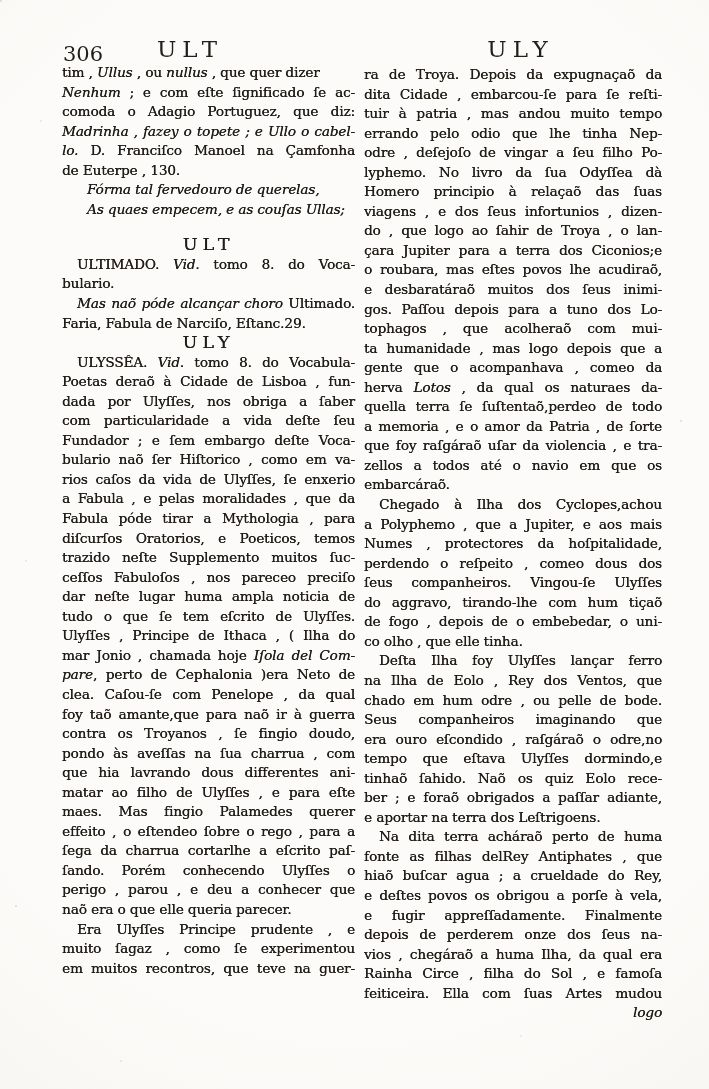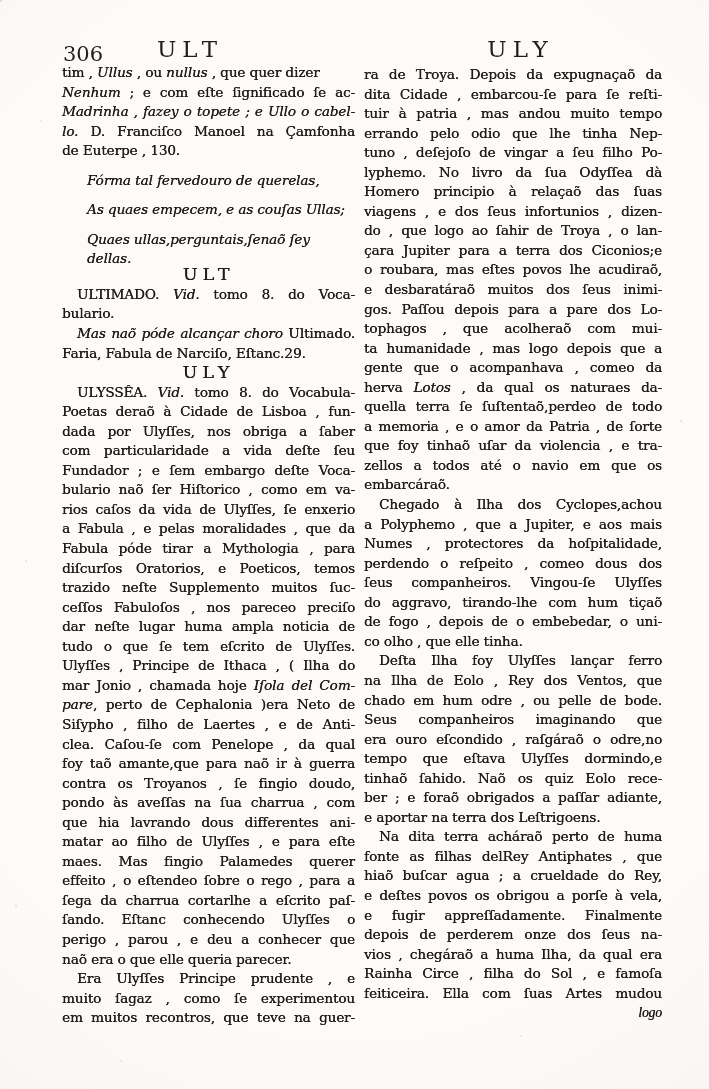--- a/index.html
+++ b/index.html
@@ -26,47 +26,47 @@
   .col{position:absolute;font-size:13.6px;line-height:19.55px;letter-spacing:-0.1px;}
   #col-left{left:62px;top:63px;width:293px;}
   #col-right{left:364px;top:65px;width:298px;}
   .line{
     text-align:justify;text-align-last:justify;
     height:19.55px;overflow:visible;
     text-shadow:0.25px 0 0 currentColor;
   }
   .line.short{text-align-last:left;}
   .line.indent{text-indent:15px;}
-  .line.verse{padding-left:25px;text-align:left;text-align-last:left;margin-top:10px;}
+  .line.verse{padding-left:25px;text-align:left;text-align-last:left;}
   .line.heading{
     text-align:center;text-align-last:center;
     font-size:17.5px;letter-spacing:5px;
   }
   .line.gap{margin-top:16px;}
-  .line.catchword{text-align:left;text-align-last:right;font-family:Liberation Serif, serif;}
+  .line.catchword{text-align:left;text-align-last:right;}
   .it{font-style:italic;}
 </style>
 </head>
 <body>
 
 <div class="speckle"></div>
 
 <div id="pagenum">306</div>
 <div id="runhead-left" class="runhead">ULT</div>
 <div id="runhead-right" class="runhead">ULY</div>
 
 <div id="col-left" class="col">
     <div class="line short"><span>tim , </span><span class="it">Ullus</span><span> , ou </span><span class="it">nullus</span><span> ,  que quer dizer</span></div>
     <div class="line"><span class="it">Nenhum</span><span> ; e com eſte ſignificado ſe ac-</span></div>
+    <div class="line"><span>comoda o Adagio Portuguez,  que diz:</span></div>
     <div class="line"><span class="it">Madrinha , fazey o topete ;  e Ullo o cabel-</span></div>
     <div class="line"><span class="it">lo.</span><span> D. Franciſco Manoel na Çamfonha</span></div>
     <div class="line short"><span>de Euterpe , 130.</span></div>
     <div class="line verse"><span class="it">Fórma tal fervedouro de querelas,</span></div>
     <div class="line verse"><span class="it">As quaes empecem, e as couſas Ullas;</span></div>
-    <div class="line verse"><span class="it">Quaes ullas,perguntais,ſenaõ ſey dellas.</span></div>
     <div class="line heading gap"><span>ULT</span></div>
     <div class="line indent"><span>ULTIMADO.  </span><span class="it">Vid.</span><span>  tomo 8. do Voca-</span></div>
     <div class="line short"><span>bulario.</span></div>
     <div class="line indent"><span class="it">Mas naõ póde alcançar choro </span><span>Ultimado.</span></div>
     <div class="line short"><span>Faria, Fabula de Narciſo, Eſtanc.29.</span></div>
     <div class="line heading"><span>ULY</span></div>
     <div class="line indent"><span>ULYSSÊA. </span><span class="it">Vid</span><span>. tomo 8. do Vocabula-</span></div>
     <div class="line"><span>Poetas deraõ à Cidade de Lisboa , fun-</span></div>
     <div class="line"><span>dada por Ulyſſes, nos obriga a ſaber</span></div>
     <div class="line"><span>com particularidade a vida deſte ſeu</span></div>
@@ -76,58 +76,57 @@
     <div class="line"><span>a Fabula , e pelas moralidades ,  que da</span></div>
     <div class="line"><span>Fabula póde tirar a Mythologia ,  para</span></div>
     <div class="line"><span>diſcurſos Oratorios, e Poeticos,  temos</span></div>
     <div class="line"><span>trazido neſte Supplemento muitos ſuc-</span></div>
     <div class="line"><span>ceſſos Fabuloſos ,  nos pareceo preciſo</span></div>
     <div class="line"><span>dar neſte lugar huma ampla noticia de</span></div>
     <div class="line"><span>tudo o que ſe tem eſcrito de Ulyſſes.</span></div>
     <div class="line"><span>Ulyſſes , Principe de Ithaca ,  ( Ilha do</span></div>
     <div class="line"><span>mar Jonio , chamada hoje </span><span class="it">Iſola del Com-</span></div>
     <div class="line"><span class="it">pare</span><span>, perto de Cephalonia )era Neto de</span></div>
-    <div class="line"><span>Siſypho ,  filho de Laertes ,  e de Anti-</span></div>
     <div class="line"><span>clea. Caſou-ſe com Penelope ,  da qual</span></div>
     <div class="line"><span>foy taõ amante,que para naõ ir à guerra</span></div>
     <div class="line"><span>contra os Troyanos ,  ſe  fingio doudo,</span></div>
     <div class="line"><span>pondo às aveſſas na ſua charrua ,  com</span></div>
     <div class="line"><span>que hia lavrando dous differentes ani-</span></div>
     <div class="line"><span>matar ao filho de Ulyſſes ,  e para eſte</span></div>
     <div class="line"><span>maes.  Mas  fingio Palamedes  querer</span></div>
     <div class="line"><span>effeito , o eſtendeo ſobre o rego , para a</span></div>
     <div class="line"><span>ſega da charrua cortarlhe  a eſcrito paſ-</span></div>
-    <div class="line"><span>ſando.  Eſtanc  conhecendo  Ulyſſes  o</span></div>
+    <div class="line"><span>ſando.  Porém  conhecendo  Ulyſſes  o</span></div>
     <div class="line"><span>perigo , parou ,  e deu  a conhecer  que</span></div>
     <div class="line short"><span>naõ era o que elle queria parecer.</span></div>
     <div class="line indent"><span>Era  Ulyſſes  Principe  prudente ,  e</span></div>
     <div class="line"><span>muito  ſagaz ,  como  ſe  experimentou</span></div>
     <div class="line"><span>em muitos recontros, que teve na guer-</span></div>
   </div>
 <div id="col-right" class="col">
     <div class="line"><span>ra de Troya. Depois da expugnaçaõ da</span></div>
     <div class="line"><span>dita Cidade , embarcou-ſe para ſe reſti-</span></div>
     <div class="line"><span>tuir à patria ,  mas andou  muito tempo</span></div>
     <div class="line"><span>errando pelo odio que  lhe tinha Nep-</span></div>
-    <div class="line"><span>tuno , deſejoſo de vingar a ſeu filho Po-</span></div>
+    <div class="line"><span>odre , deſejoſo de vingar a ſeu filho Po-</span></div>
     <div class="line"><span>lyphemo.  No livro da ſua Odyſſea dà</span></div>
     <div class="line"><span>Homero principio  à relaçaõ  das ſuas</span></div>
     <div class="line"><span>viagens , e dos ſeus infortunios , dizen-</span></div>
     <div class="line"><span>do , que logo ao ſahir de Troya , o lan-</span></div>
     <div class="line"><span>çara Jupiter para a terra dos Ciconios;e</span></div>
     <div class="line"><span>o roubara, mas eſtes povos lhe acudiraõ,</span></div>
     <div class="line"><span>e desbaratáraõ  muitos  dos  ſeus inimi-</span></div>
-    <div class="line"><span>gos.  Paſſou depois para a pare dos Lo-</span></div>
+    <div class="line"><span>gos.  Paſſou depois para a tuno dos Lo-</span></div>
     <div class="line"><span>tophagos ,  que  acolheraõ  com  mui-</span></div>
     <div class="line"><span>ta humanidade ,  mas  logo depois que a</span></div>
     <div class="line"><span>gente  que o acompanhava ,  comeo  da</span></div>
     <div class="line"><span>herva </span><span class="it">Lotos</span><span> ,  da  qual  os  naturaes  da-</span></div>
     <div class="line"><span>quella terra ſe ſuſtentaõ,perdeo de todo</span></div>
     <div class="line"><span>a memoria , e o amor da Patria ,  de ſorte</span></div>
-    <div class="line"><span>que foy tinhaõ uſar da violencia , e tra-</span></div>
+    <div class="line"><span>que foy raſgáraõ uſar da violencia , e tra-</span></div>
     <div class="line"><span>zellos  a  todos  até  o  navio  em que os</span></div>
     <div class="line short"><span>embarcáraõ.</span></div>
     <div class="line indent"><span>Chegado à Ilha dos Cyclopes,achou</span></div>
     <div class="line"><span>a Polyphemo , que a Jupiter, e aos mais</span></div>
     <div class="line"><span>Numes , protectores  da  hoſpitalidade,</span></div>
     <div class="line"><span>perdendo o reſpeito ,  comeo dous  dos</span></div>
     <div class="line"><span>ſeus companheiros.  Vingou-ſe Ulyſſes</span></div>
     <div class="line"><span>do aggravo, tirando-lhe com hum tiçaõ</span></div>
     <div class="line"><span>de fogo , depois de o embebedar, o uni-</span></div>
     <div class="line short"><span>co olho , que elle tinha.</span></div>

